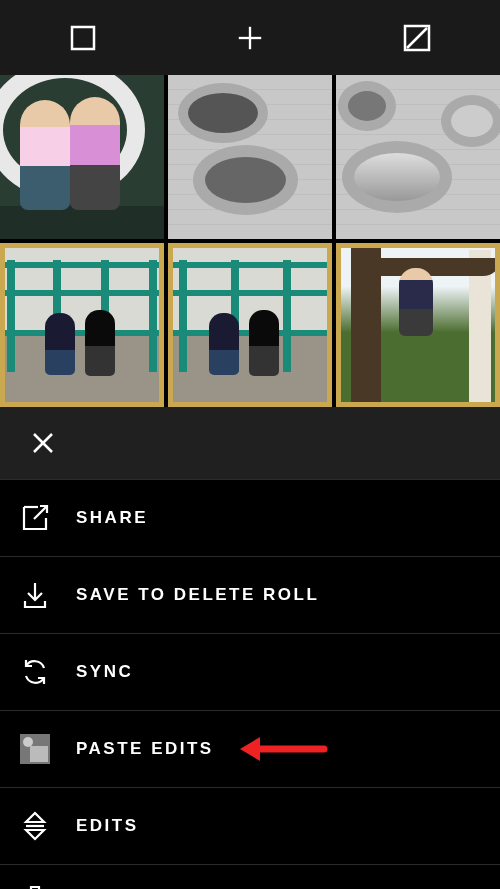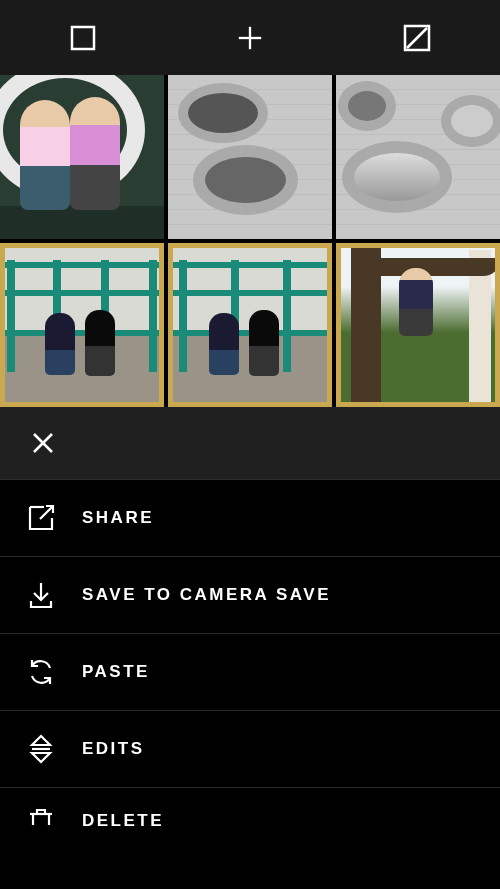--- a/index.html
+++ b/index.html
@@ -31,21 +31,21 @@
   .play .k2 { position: absolute; top: 62px; width: 30px; height: 66px; background: linear-gradient(#0a0a0a 0 55%, #333 55% 100%); border-radius: 14px 14px 5px 5px; }
   
   .tree { background: linear-gradient(#eef3f5 0 25%, #4b6d2f 55% 100%); }
   .tree .trunk { position: absolute; left: 10px; top: 0; bottom: 0; width: 30px; background: #4a3826; }
   .tree .branch { position: absolute; left: 30px; top: 10px; width: 130px; height: 18px; background: #4a3826; border-radius: 0 0 60px 0; }
   .tree .kid { position: absolute; left: 58px; top: 20px; width: 34px; height: 68px; background: linear-gradient(#e8c9a8 0 18%, #2a2a4a 18% 60%, #3a3a3a 60% 100%); border-radius: 16px 16px 6px 6px; }
   .tree .bt { position: absolute; right: 4px; top: 2px; bottom: 0; width: 22px; background: #e9e3d8; }
 
   .sheet-header { height: 72px; background: #202020; display: flex; align-items: center; padding-left: 28px; }
   .menu { background: #000; }
-  .mi { height: 77px; border-top: 1px solid #2b2b2b; display: flex; align-items: center; padding-left: 26px; gap: 26px; position: relative; }
+  .mi { height: 77px; border-top: 1px solid #2b2b2b; display: flex; align-items: center; padding-left: 20px; gap: 26px; position: relative; }
   .mi:last-child { height: 66px; }
   .mi .lbl { color: #fff; font-size: 17px; font-weight: 600; letter-spacing: 2.5px; }
   .ico { width: 30px; height: 30px; display: flex; align-items: center; justify-content: center; color: #fff; flex-shrink: 0; }
   .thumb-ico { width: 30px; height: 30px; background: #777; position: relative; overflow: hidden; }
   .thumb-ico::before { content:''; position: absolute; left: 3px; top: 3px; width: 10px; height: 10px; background: #ccc; border-radius: 50%; }
   .thumb-ico::after { content:''; position: absolute; left: 10px; top: 12px; right: 2px; bottom: 2px; background: #bbb; }
   .arrow { position: absolute; left: 236px; top: 50%; transform: translateY(-50%); pointer-events: none; }
 </style>
 </head>
 <body>
@@ -141,35 +141,43 @@
   </div>
 
   <div class="mi">
     <div class="ico">
       <svg width="28" height="28" viewBox="0 0 28 28" fill="none" stroke="#fff" stroke-width="2.2">
           <line x1="14" y1="2" x2="14" y2="18"></line>
           <polyline points="7,12 14,19 21,12"></polyline>
           <polyline points="4,20 4,26 24,26 24,20"></polyline>
         </svg>
     </div>
-    <span class="lbl">SAVE TO CAMERA SAVE</span>
+    <span class="lbl">SAVE TO DELETE ROLL</span>
   </div>
 
   <div class="mi">
     <div class="ico">
       <svg width="28" height="28" viewBox="0 0 28 28" fill="none" stroke="#fff" stroke-width="2.2">
           <path d="M 23 10 A 10 10 0 0 0 5 8"></path>
           <polyline points="5,2 5,8 11,8"></polyline>
           <path d="M 5 18 A 10 10 0 0 0 23 20"></path>
           <polyline points="23,26 23,20 17,20"></polyline>
         </svg>
     </div>
-    <span class="lbl">PASTE</span>
-  </div>
-
+    <span class="lbl">SYNC</span>
+  </div>
+
+  <div class="mi">
+    <div class="thumb-ico"></div>
+    <span class="lbl">PASTE EDITS</span>
+    <svg class="arrow" width="92" height="44" viewBox="0 0 92 44">
+      <line x1="88" y1="22" x2="18" y2="22" stroke="#e22" stroke-width="7" stroke-linecap="round"></line>
+      <polygon points="4,22 24,10 24,34" fill="#e22"></polygon>
+    </svg>
+  </div>
 
   <div class="mi">
     <div class="ico">
       <svg width="26" height="30" viewBox="0 0 26 30" fill="none" stroke="#fff" stroke-width="2.2">
           <polygon points="13,2 4,11 22,11"></polygon>
           <line x1="4" y1="15" x2="22" y2="15"></line>
           <polygon points="13,28 4,19 22,19"></polygon>
         </svg>
     </div>
     <span class="lbl">EDITS</span>

